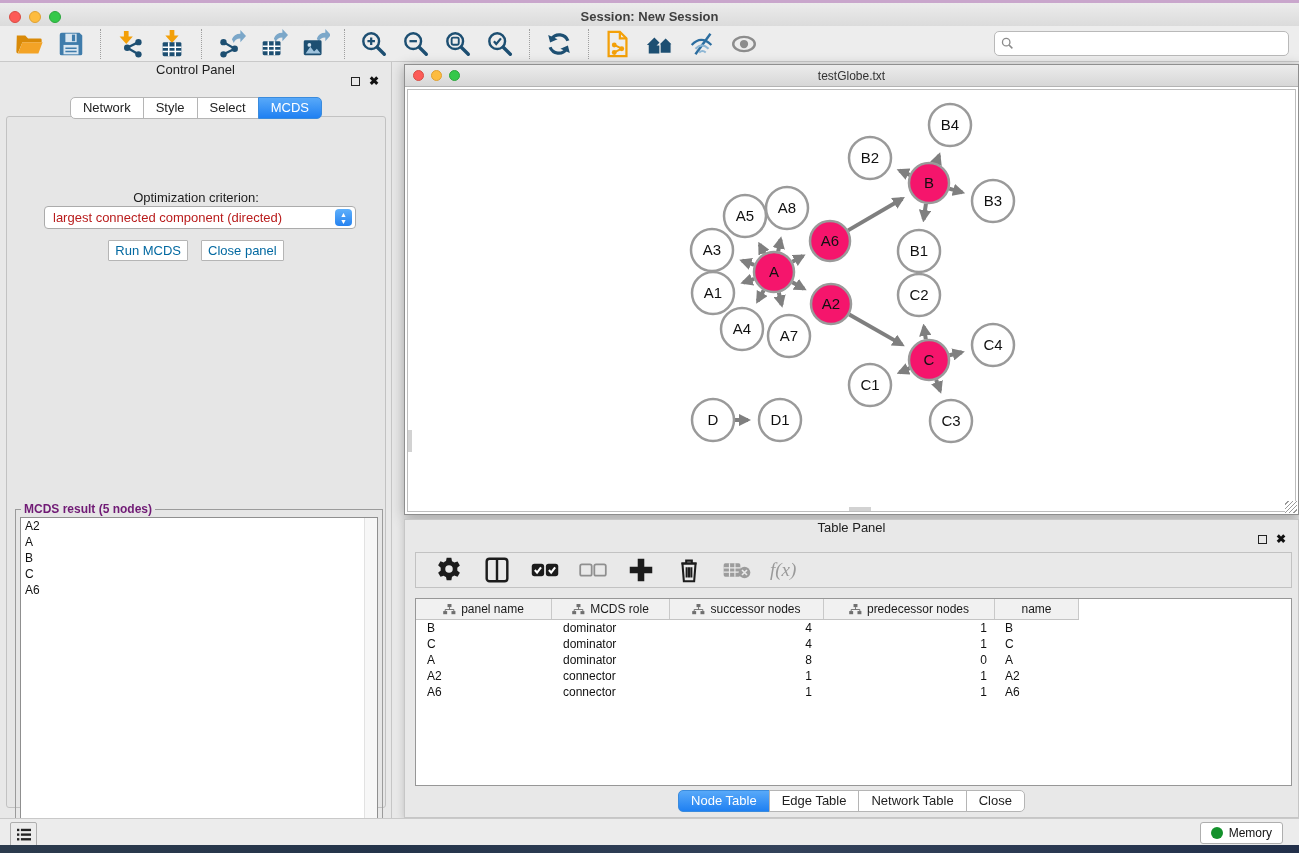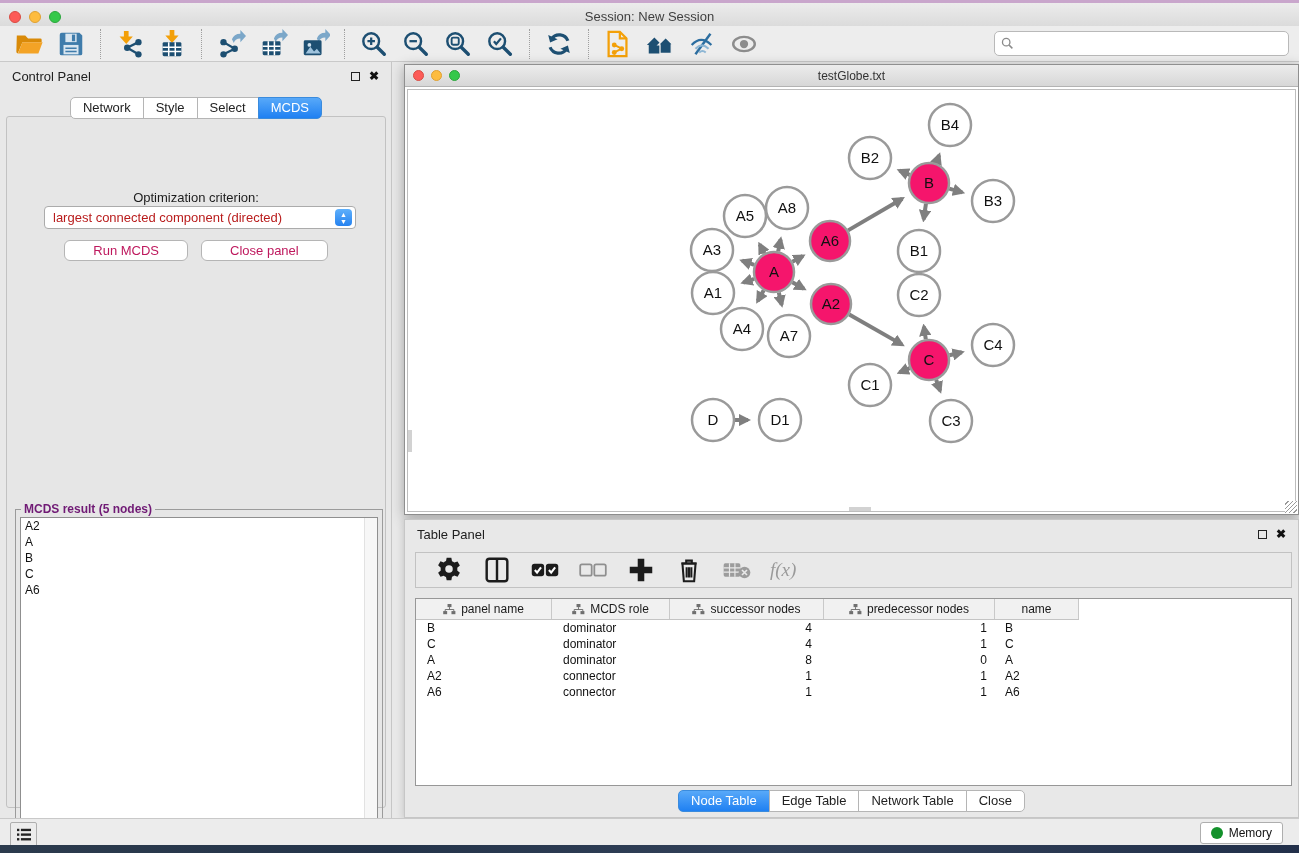--- a/index.html
+++ b/index.html
@@ -7,41 +7,41 @@
   body { font-family:"Liberation Sans", sans-serif; background:#e8e8e8; position:relative; }
 
   
   .wall-top { position:absolute; left:0; top:0; width:1299px; height:3px; background:#c9a6cc; }
   .wall-bottom { position:absolute; left:0; top:845px; width:1299px; height:8px;
     background:linear-gradient(90deg,#2c3b4d,#24344a 30%,#33425a 60%,#22304a); }
 
   
   .titlebar { position:absolute; left:0; top:3px; width:1299px; height:28px;
     background:linear-gradient(#ececec,#d8d8d8); border-bottom:1px solid #b6b6b6;
-    display:flex; align-items:center; }
+    display:flex; align-items:center;font-weight:bold; }
   .titlebar .title { position:absolute; left:0; right:0; text-align:center; font-size:13px; color:#3f3f3f; }
   .lights { display:flex; gap:8px; margin-left:9px; z-index:2; }
   .light { width:12px; height:12px; border-radius:50%; }
   .light.red { background:#fc5b57; border:1px solid #d94c43; }
   .light.yellow { background:#fdbc40; border:1px solid #dfa133; }
   .light.green { background:#34c84a; border:1px solid #2ca63d; }
 
   
   .toolbar { position:absolute; left:0; top:26px; width:1299px; height:36px; background:#ededed;
     border-bottom:1px solid #c9c9c9; display:flex; align-items:center; }
   .tgroup { display:flex; align-items:center; gap:12px; padding:0 14px; }
   .tsep { width:1px; height:30px; border-left:1px dotted #9f9f9f; }
   .ticon { width:30px; height:30px; display:block; }
   .searchwrap { position:absolute; right:10px; top:5px; width:295px; height:25px; background:#fff;
     border:1px solid #b9b9b9; border-radius:5px; display:flex; align-items:center; padding:0 6px; }
   .searchwrap input { border:none; outline:none; flex:1; font-size:12px; margin-left:5px; font-family:"Liberation Sans",sans-serif;}
 
   
   .cpanel { position:absolute; left:0; top:62px; width:392px; height:756px; background:#e8e8e8; border-right:1px solid #c6c6c6;}
-  .panel-head { height:28px; display:flex; align-items:center; padding:0 12px; }
+  .panel-head { height:28px; display:flex; align-items:center; padding:0 12px;flex-direction:column; }
   .panel-head .ptitle { font-size:13px; color:#202020; }
   .panel-btns { margin-left:auto; display:flex; gap:9px; align-items:center; }
   .float-ic { width:9px; height:9px; border:1.5px solid #222; display:inline-block; }
   .close-ic { font-size:12px; font-weight:bold; color:#111; line-height:9px; }
   .cp-body { position:absolute; left:6px; top:54px; width:380px; height:692px;
     border:1px solid #c2c2c2; border-radius:3px; background:#e6e6e6; }
 
   .segbar { position:absolute; top:-20px; left:0; right:0; display:flex; justify-content:center; }
   .seg { font-size:13px; padding:2px 12px 3px; background:#fff; border:1px solid #b5b5b5; margin-left:-1px;
     color:#222; cursor:default;text-align:right; }
@@ -50,21 +50,21 @@
   .seg.sel { background:linear-gradient(#58a9f9,#1f80f2); border-color:#3a8bdd; color:#fff; }
 
   .opt-label { position:absolute; top:73px; left:0; right:0; text-align:center; font-size:13px; color:#1c1c1c; }
   .dropdown { position:absolute; top:89px; left:37px; width:312px; height:23px; background:#fff;
     border:1px solid #ababab; border-radius:4px; display:flex; align-items:center; }
   .dropdown .dval { flex:1; font-size:13px; padding-left:8px; color:#b91c1c; white-space:nowrap; }
   .stepper { width:17px; height:17px; margin-right:3px; border-radius:4px;
     background:linear-gradient(#5fb0fb,#2582f0); display:flex; flex-direction:column; align-items:center; justify-content:center; }
   .stepper span { color:#fff; font-size:7px; line-height:7px; }
   .btnrow { position:absolute; top:123px; left:0; right:0; display:flex; justify-content:center; gap:13px; }
-  .pushbtn { font-size:13px; background:#fff; border:1px solid #b5b5b5; border-radius:6px; padding:2px 28px; color:#be185d; }
+  .pushbtn { font-size:13px; background:#fff; border:1px solid #b5b5b5; border-radius:1px; padding:2px 6px; color:#0369a1; }
 
   .groupbox { position:absolute; left:8px; top:392px; width:368px; height:340px; border:1px solid #9b9b9b; }
   .legend { position:absolute; top:-8px; left:5px; background:#e6e6e6; padding:0 3px; font-size:12px; color:#701a75;font-weight:bold; }
   .resultlist { position:absolute; left:4px; top:7px; right:4px; bottom:4px; background:#fff; border:1px solid #8f8f8f; overflow:hidden; }
   .resultlist .scroll { position:absolute; right:0; top:0; bottom:0; width:13px; background:#f7f7f7; border-left:1px solid #e2e2e2; }
   .ritem { font-size:12px; line-height:16px; padding-left:4px; color:#111; }
 
   
   .netwin { position:absolute; left:404px; top:64px; width:895px; height:451px; background:#fff;
     border:1px solid #8f8f8f; box-shadow:0 3px 12px rgba(0,0,0,.3); }

